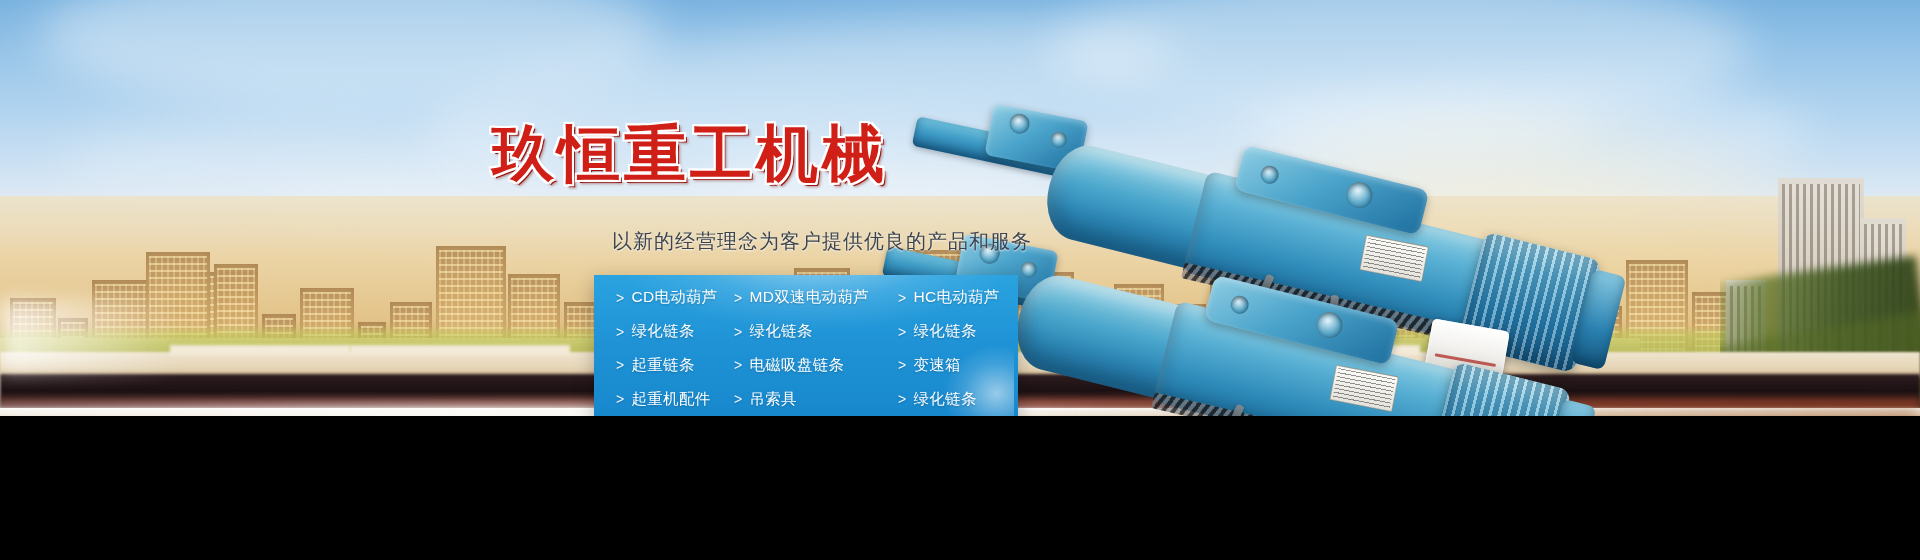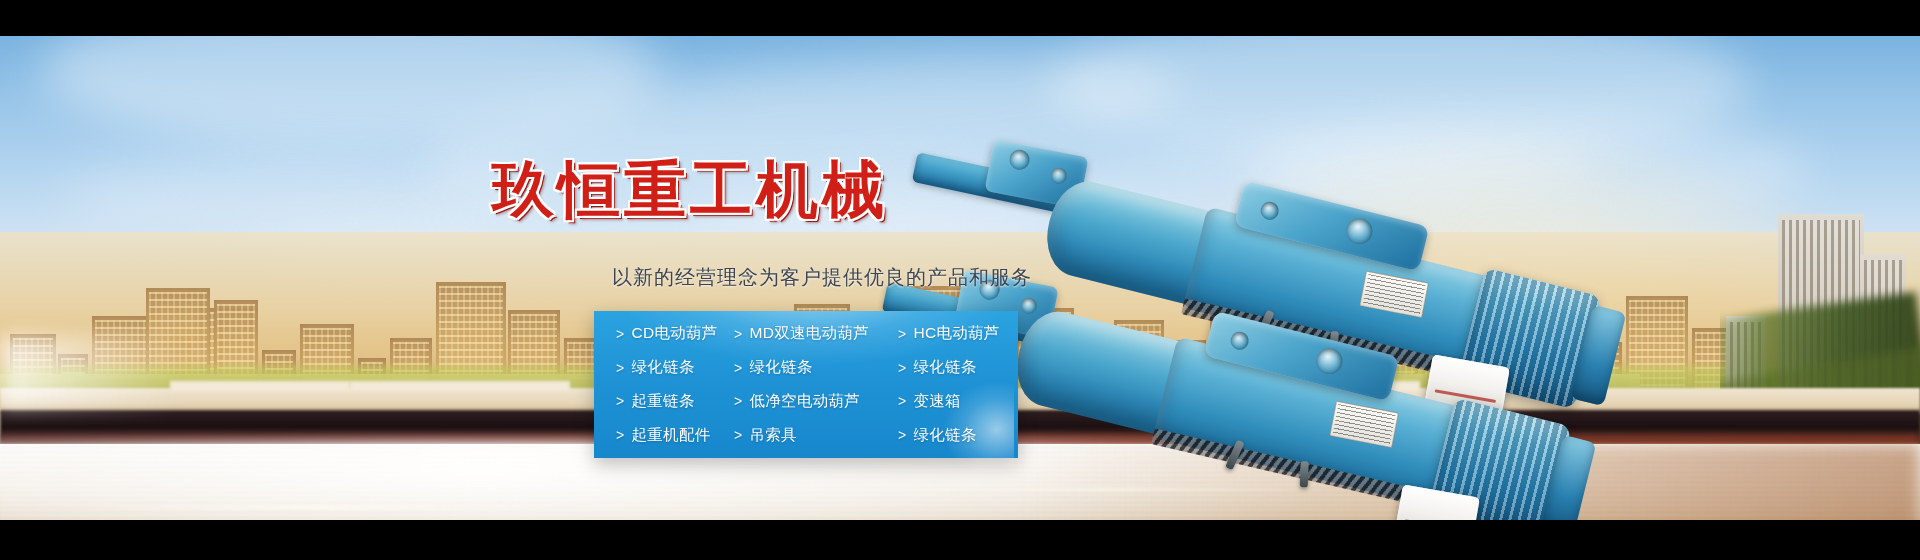--- a/index.html
+++ b/index.html
@@ -6,23 +6,22 @@
     margin: 0; padding: 0;
     background: #000;
   }
   body {
     font-family: "Liberation Sans", "DejaVu Sans", sans-serif;
   }
 
   .banner {
     position: relative;
     width: 1920px;
-    height: 484px;
+    height: 416px;
     overflow: hidden;
-    margin-top: 36px;
   }
 
   
   .sky {
     position: absolute; inset: 0;
     background:
       linear-gradient(to bottom,
         #7ab3e0 0%,
         #96c4e8 12%,
         #b0d3ef 26%,
@@ -518,21 +517,21 @@
           <span class="chev">&gt;</span>
           <span>绿化链条</span>
         </div>
 
         <div class="link">
           <span class="chev">&gt;</span>
           <span>起重链条</span>
         </div>
         <div class="link">
           <span class="chev">&gt;</span>
-          <span>低净空电动葫芦</span>
+          <span>电磁吸盘链条</span>
         </div>
         <div class="link col3">
           <span class="chev">&gt;</span>
           <span>变速箱</span>
         </div>
 
         <div class="link">
           <span class="chev">&gt;</span>
           <span>起重机配件</span>
         </div>

